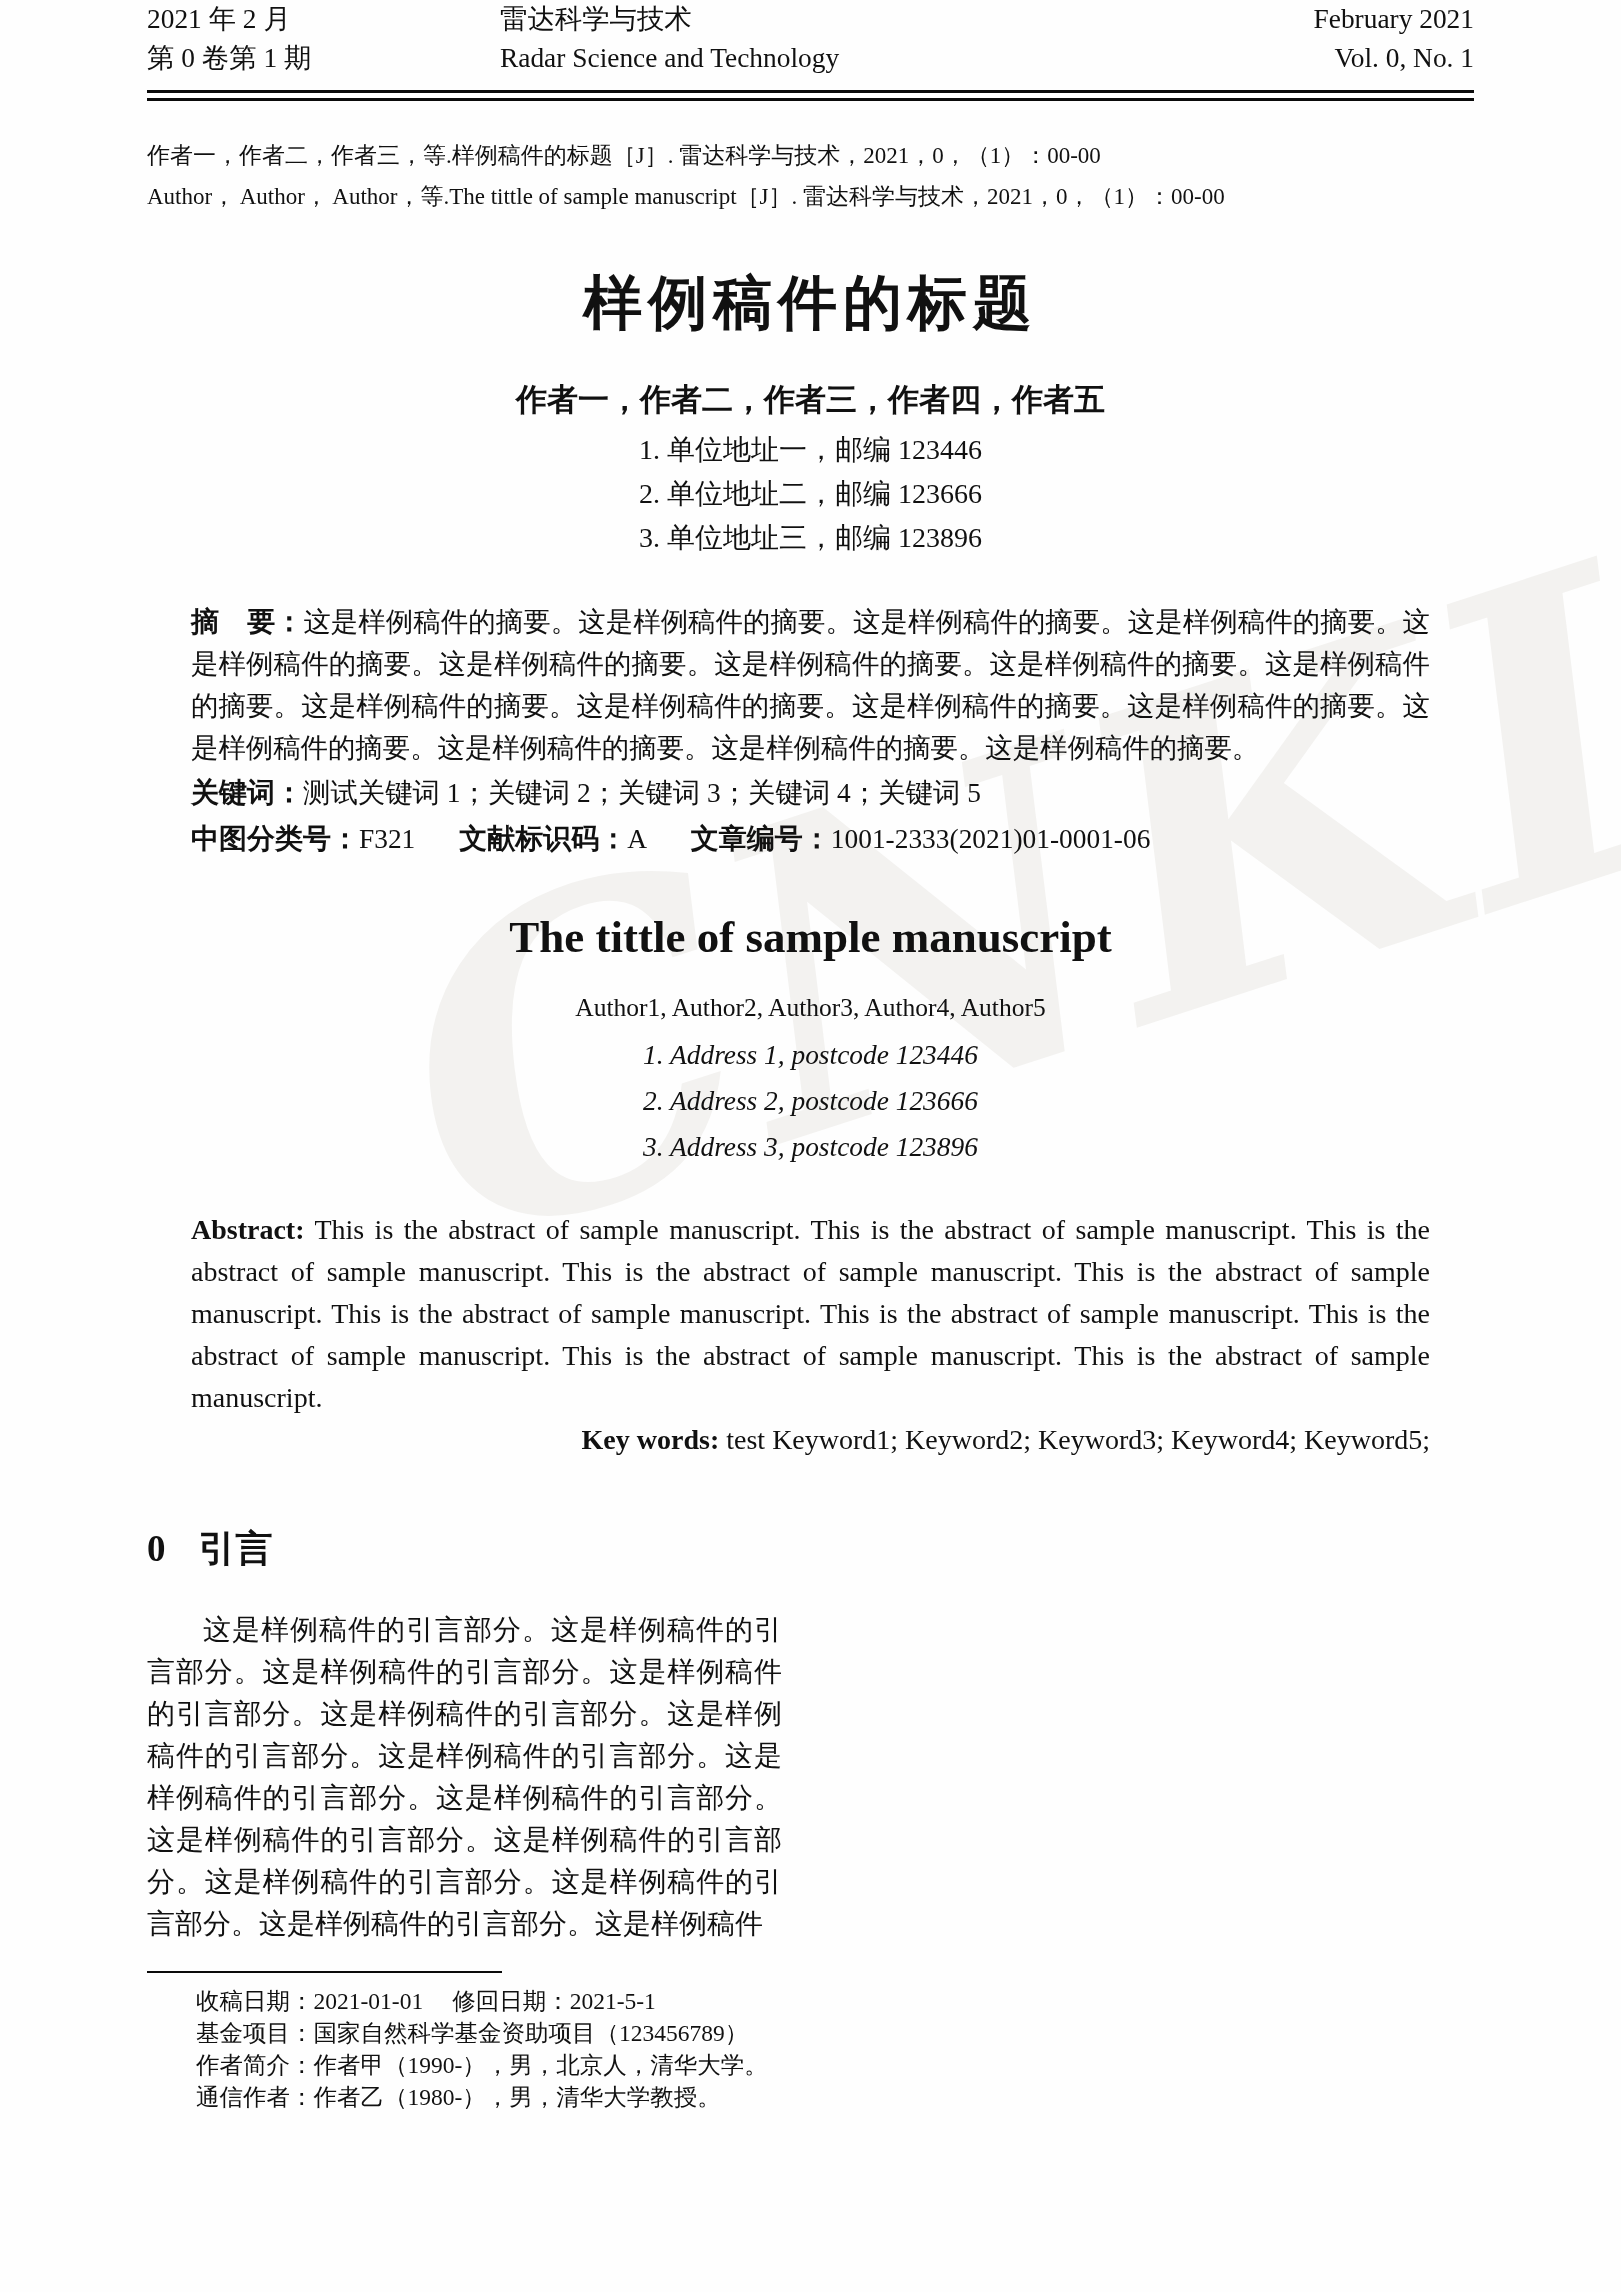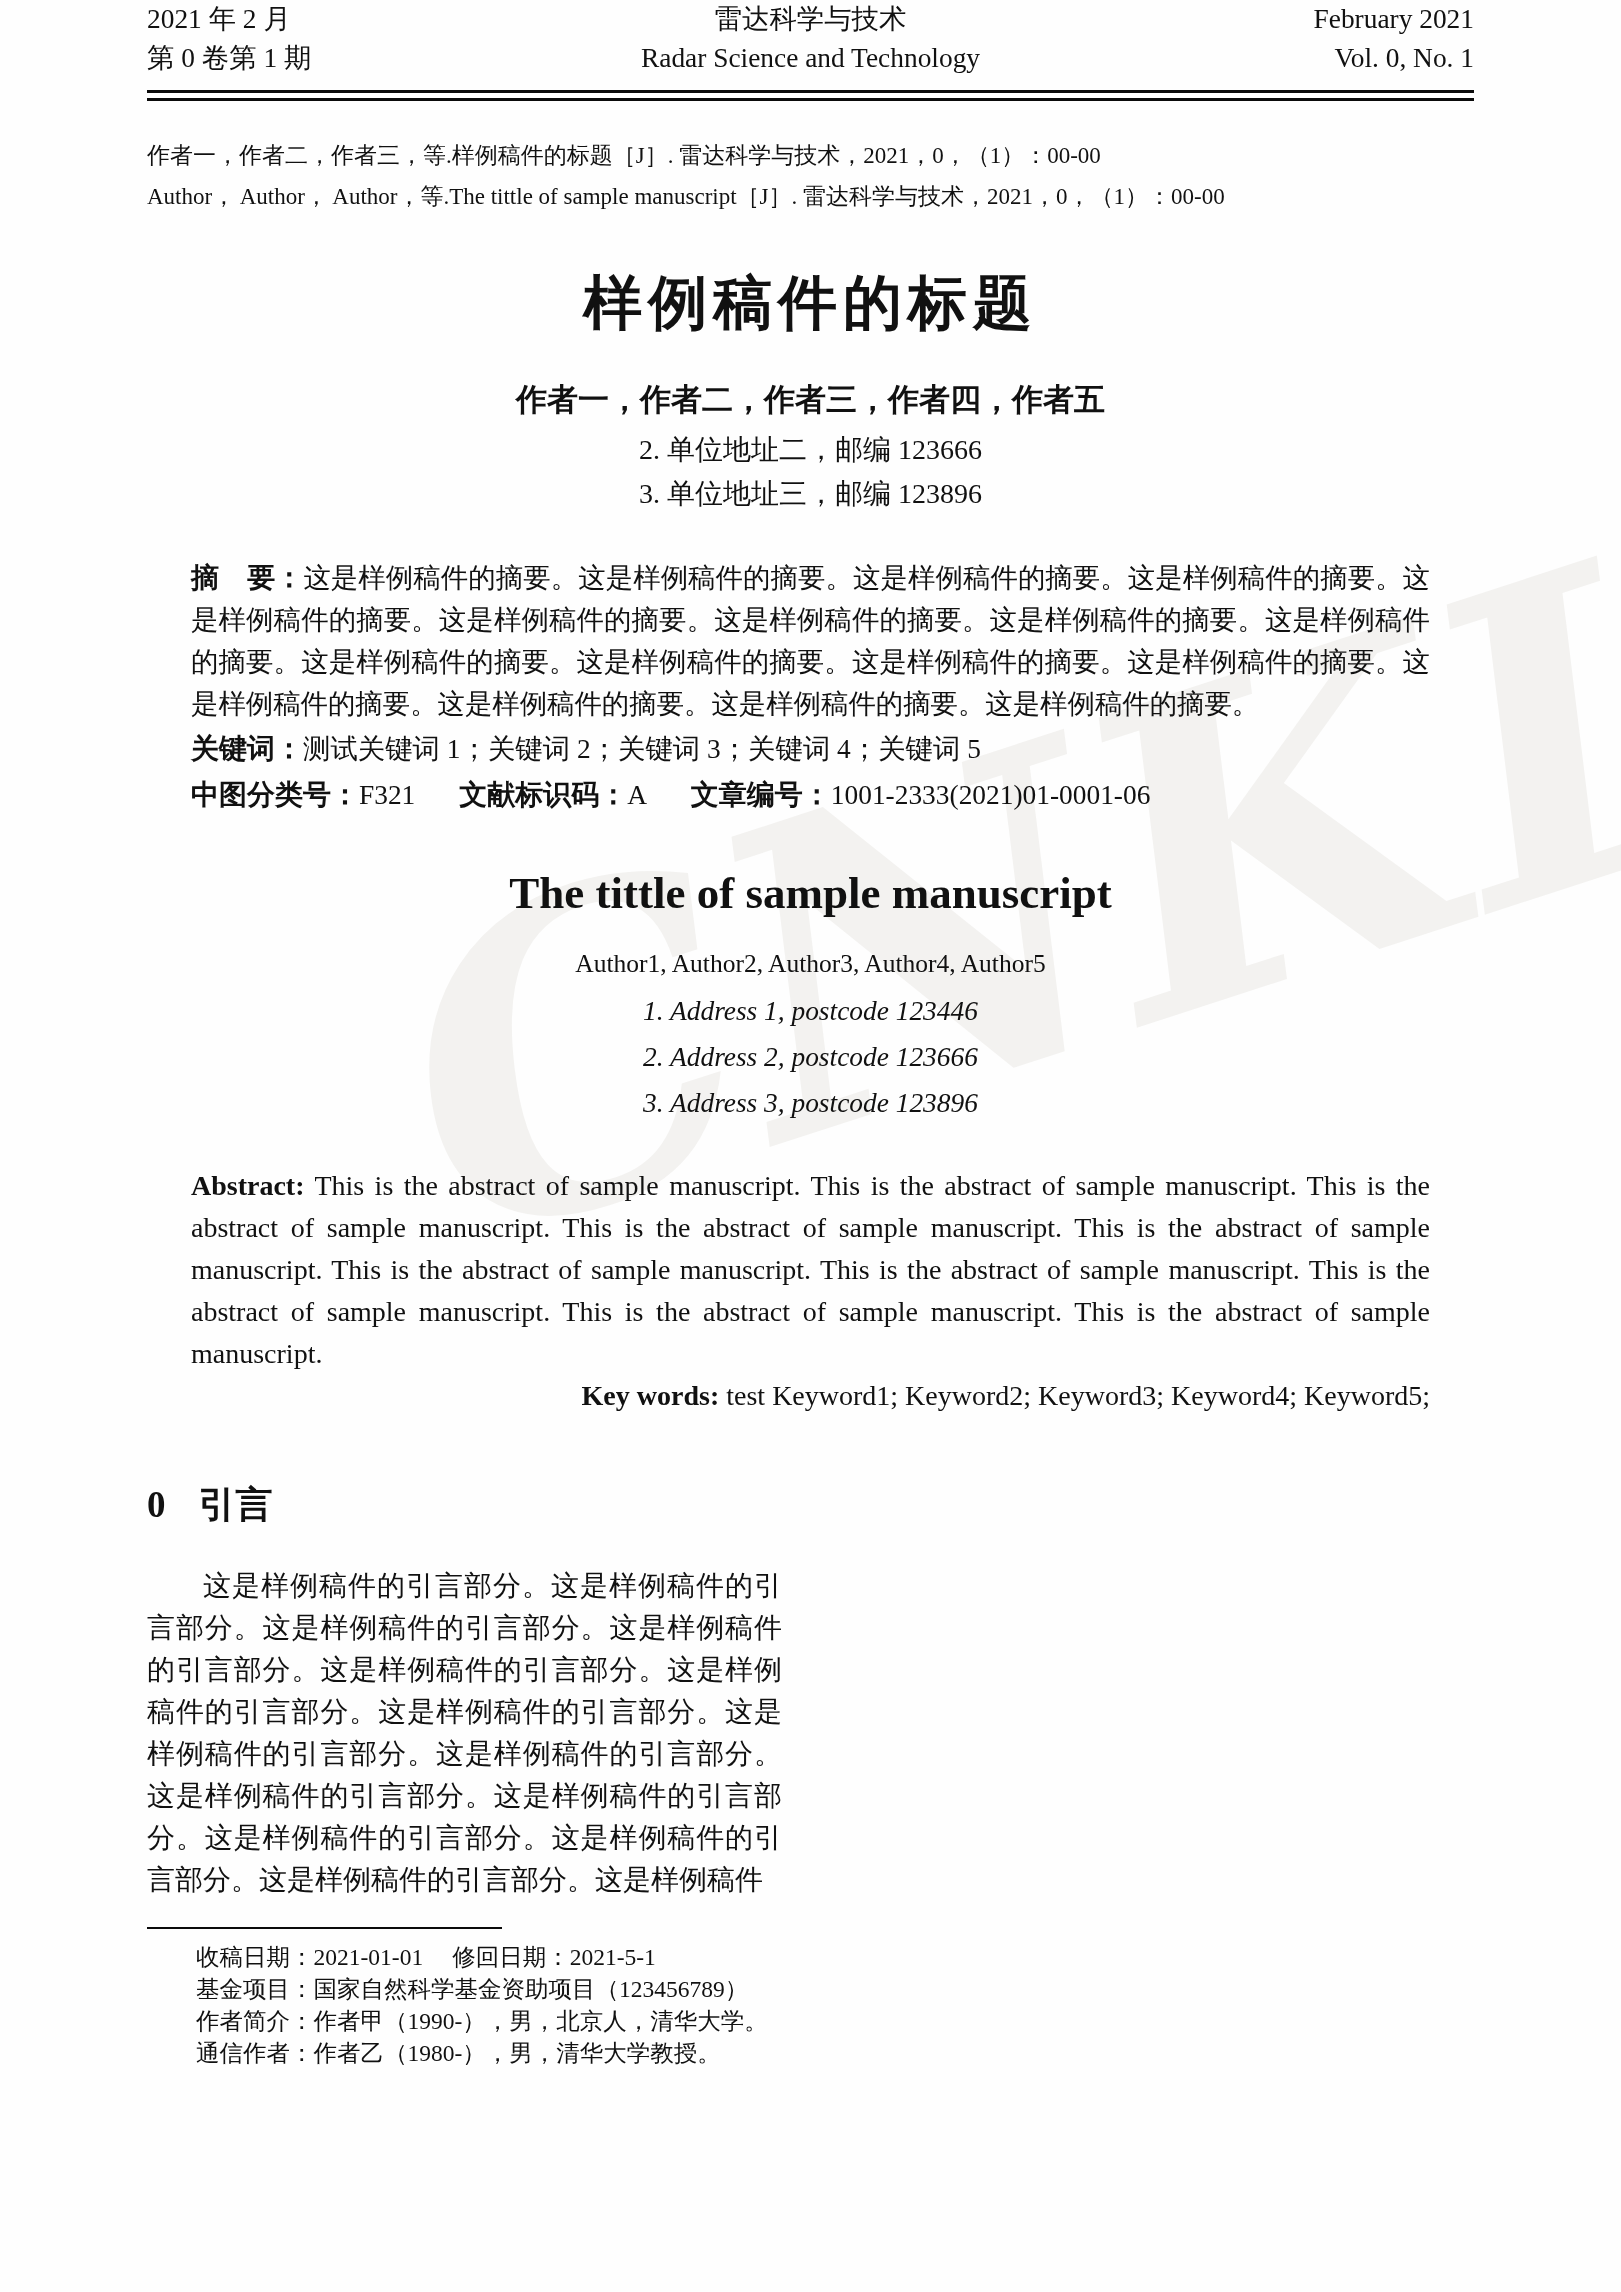--- a/index.html
+++ b/index.html
@@ -25,21 +25,21 @@
     text-align:center;
     user-select:none;
   }
   
   .header{
     margin:0 147px;
     display:flex;justify-content:space-between;align-items:flex-end;
     font-size:27.4px;line-height:39px;
   }
   .header .h-left{text-align:left;width:353px;}
-  .header .h-center{text-align:center;flex:1;}
+  .header .h-center{flex:1;}
   .header .h-right{text-align:right;width:353px;}
   .rule-double{
     margin:11.8px 147px 0 147px;
     height:4.9px;
     border-top:3.9px solid #0a0a0a;
     border-bottom:3.9px solid #0a0a0a;
   }
   
   .citation{margin:34px 147px 0 147px;font-size:23px;line-height:41px;}
   .citation div{white-space:nowrap;}
@@ -129,20 +129,21 @@
     <div class="rule-double"></div>
 
     <div class="citation">
       <div>作者一，作者二，作者三，等.样例稿件的标题［J］. 雷达科学与技术，2021，0，（1）：00-00</div>
       <div>Author， Author， Author，等.The tittle of sample manuscript［J］. 雷达科学与技术，2021，0，（1）：00-00</div>
     </div>
 
     <div class="title-cn">样例稿件的标题</div>
     <div class="authors-cn">作者一，作者二，作者三，作者四，作者五</div>
     <div class="affils-cn">
+      <div>1. 单位地址一，邮编 123446</div>
       <div>2. 单位地址二，邮编 123666</div>
       <div>3. 单位地址三，邮编 123896</div>
     </div>
 
     <p class="abs-cn"><b class="lbl">摘　要：</b><span>这是样例稿件的摘要。这是样例稿件的摘要。这是样例稿件的摘要。这是样例稿件的摘要。这是样例稿件的摘要。这是样例稿件的摘要。这是样例稿件的摘要。这是样例稿件的摘要。这是样例稿件的摘要。这是样例稿件的摘要。这是样例稿件的摘要。这是样例稿件的摘要。这是样例稿件的摘要。这是样例稿件的摘要。这是样例稿件的摘要。这是样例稿件的摘要。这是样例稿件的摘要。</span></p>
     <div class="kw-cn"><b class="lbl">关键词：</b><span>测试关键词 1；关键词 2；关键词 3；关键词 4；关键词 5</span></div>
     <div class="clc">
       <span class="pair"><b class="lbl">中图分类号：</b><span>F321</span></span>
       <span class="pair"><b class="lbl">文献标识码：</b><span>A</span></span>
       <span class="pair"><b class="lbl">文章编号：</b><span>1001-2333(2021)01-0001-06</span></span>

